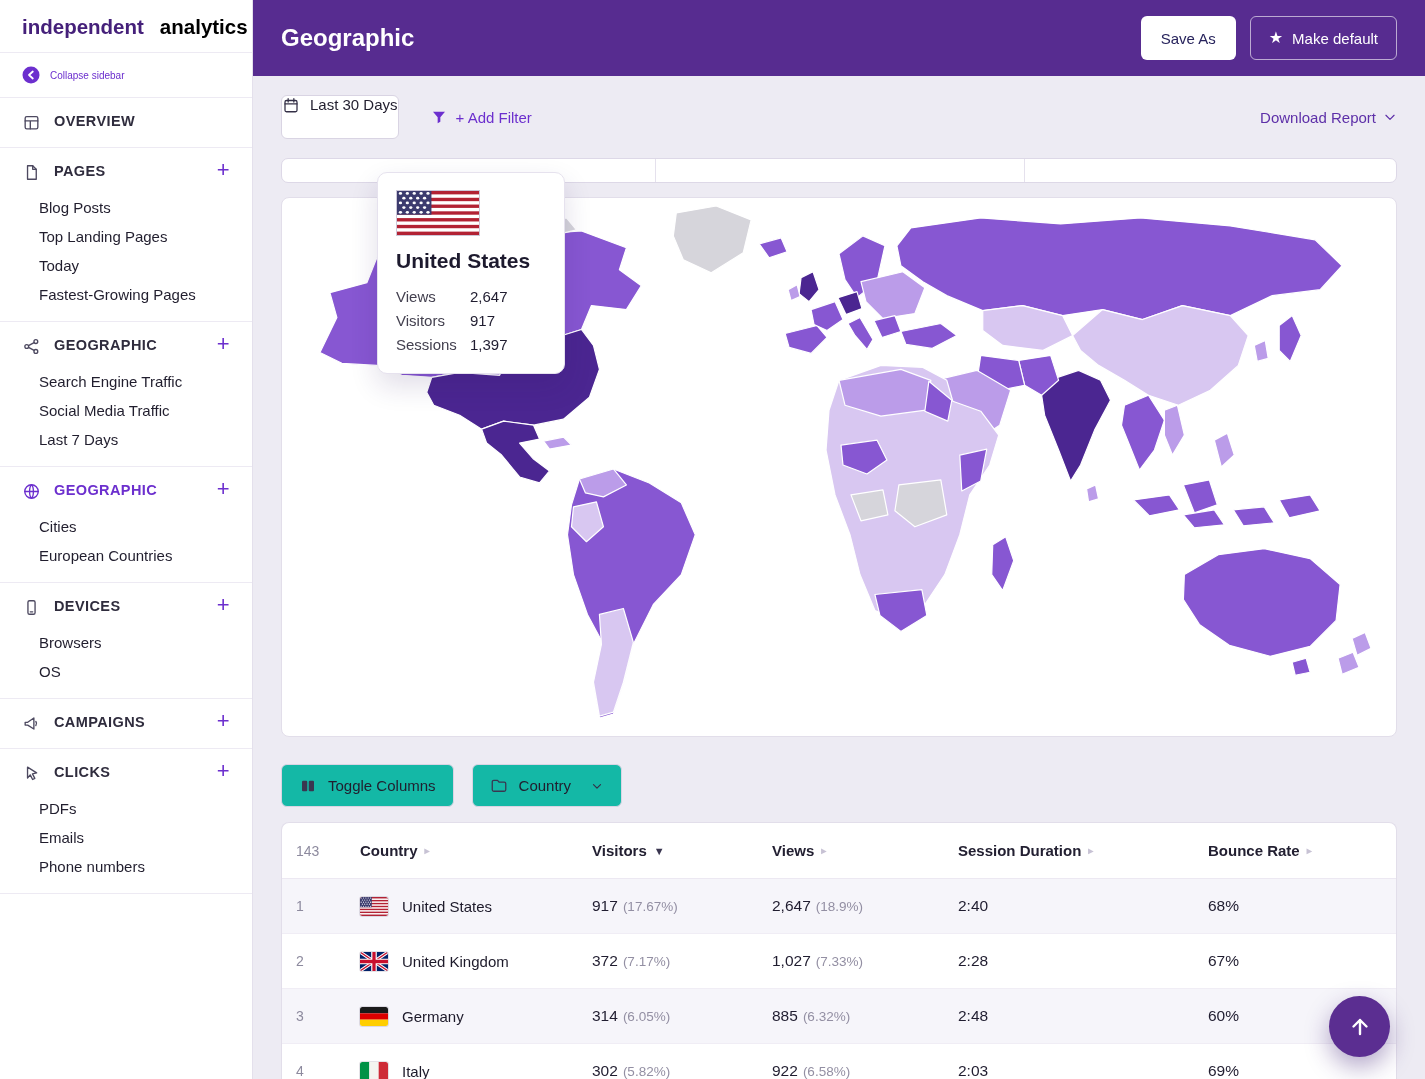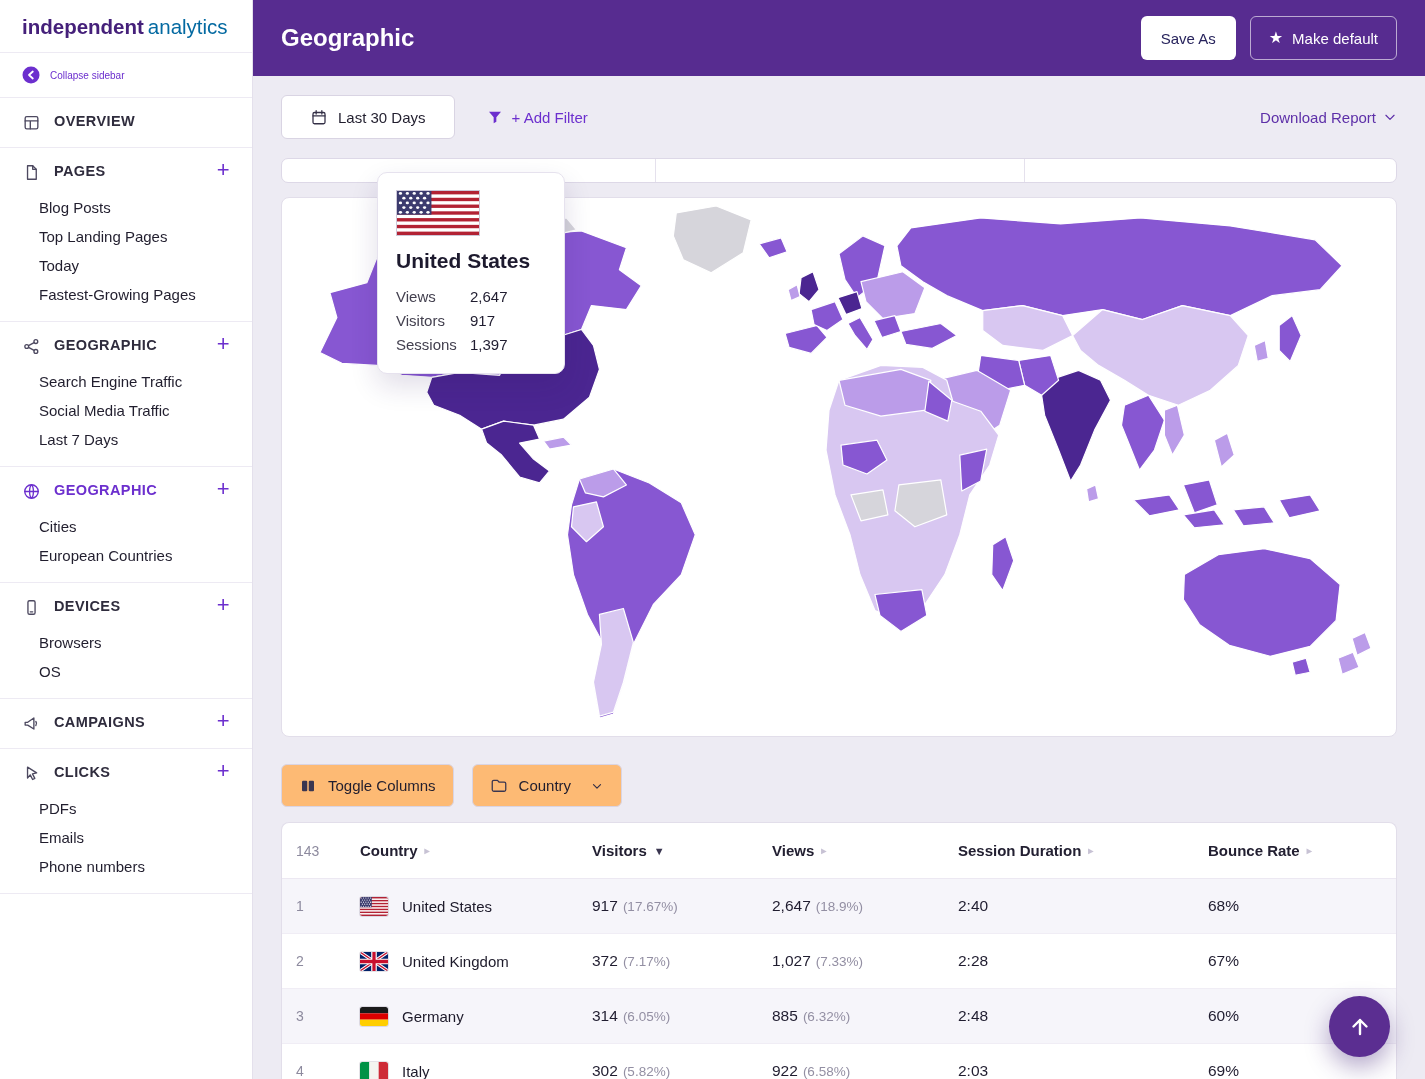--- a/index.html
+++ b/index.html
@@ -4,62 +4,62 @@
 <style>
 *{box-sizing:border-box}
 html,body{margin:0;padding:0}
 :root{--brand:#572c90;--accent:#6c2fce;--m-dark:#4b2691;--m-mid:#8757d2;--m-light:#bb9ce9;--m-lightest:#d8c7f1;--m-none:#d6d5db}
 body{width:1425px;height:1079px;overflow:hidden;font-family:"Liberation Sans",sans-serif;background:#edebf3;color:#1d1a2a}
 .app{display:flex;width:1425px;height:1079px;position:relative}
 
 .sidebar{width:253px;min-width:253px;background:#fff;border-right:1px solid #e4e0ec;height:100%;overflow:hidden}
 .logo{padding:15px 22px 13px;font-size:20.5px;color:#45207a;border-bottom:1px solid #edeaf3;white-space:nowrap}
 .logo-bold{font-weight:700}
-.logo-light{font-weight:400;color:#0369a1;margin-left:4px}
+.logo-light{font-weight:700;color:#000000;margin-left:16px}
 .collapse-row{display:flex;align-items:center;gap:10px;padding:13px 22px;color:var(--accent);font-size:10px;border-bottom:1px solid #edeaf3;cursor:pointer}
 .nav-group{border-bottom:1px solid #edeaf3}
 .nav-head{display:flex;align-items:flex-start;gap:13px;padding:15px 22px;font-size:14.5px;font-weight:700;letter-spacing:.4px;color:#2f2c3d;cursor:pointer}
 .nav-icon{width:19px;height:19px;display:inline-flex;color:#4d4960}
 .nav-icon svg{width:19px;height:19px;fill:none;stroke:currentColor;stroke-width:1.7;stroke-linecap:round;stroke-linejoin:round}
 .nav-plus{margin-left:auto;color:var(--accent);font-size:22px;font-weight:300;line-height:14px;cursor:pointer}
 .nav-group.active .nav-head{color:var(--accent)}
 .nav-group.active .nav-icon{color:var(--accent)}
 .nav-children{padding-bottom:12px;margin-top:-4px}
 .nav-child{padding:6px 22px 6px 39px;font-size:15px;color:#211e2e;cursor:pointer}
 
 .main{flex:1;display:flex;flex-direction:column;overflow:hidden}
 .topbar{height:76px;min-height:76px;background:var(--brand);display:flex;align-items:center;padding:0 28px;color:#fff}
 .page-title{font-size:24px;font-weight:700;margin:0}
 .topbar-actions{margin-left:auto;display:flex;gap:14px;align-items:center}
 .btn-save{background:#fff;color:#27235c;border:none;border-radius:6px;padding:0 20px;height:44px;font-size:15px;font-family:inherit;cursor:pointer}
 .btn-default{background:transparent;color:#fff;border:1px solid rgba(255,255,255,.6);border-radius:6px;padding:0 18px;height:44px;font-size:15px;display:flex;align-items:center;gap:9px;font-family:inherit;cursor:pointer}
 .star{font-size:16px;line-height:1}
 .filterbar{display:flex;align-items:center;gap:26px;padding:19px 28px}
-.btn-date{background:#fff;border:1px solid #d9d4e3;border-radius:6px;height:44px;padding:0 28px;display:flex;align-items:center;gap:10px;font-size:15px;color:#211e2e;font-family:inherit;cursor:pointer}
+.btn-date{background:#fff;border:1px solid #d9d4e3;border-radius:6px;height:44px;padding:0 0;display:flex;gap:10px;font-size:15px;color:#211e2e;font-family:inherit;cursor:pointer}
 .btn-date svg{width:18px;height:18px;fill:none;stroke:#343047;stroke-width:1.7;stroke-linecap:round}
 .btn-addfilter{background:none;border:none;color:var(--accent);font-size:15px;display:flex;align-items:center;gap:9px;font-family:Liberation Sans, sans-serif;cursor:pointer}
 .btn-addfilter svg{width:16px;height:16px;fill:var(--accent)}
 .download{margin-left:auto;color:#5d2fa8;font-size:15px;display:flex;align-items:center;gap:7px;cursor:pointer}
 .download svg{width:14px;height:14px;fill:none;stroke:#5d2fa8;stroke-width:2;stroke-linecap:round;stroke-linejoin:round}
 .stats-strip{margin:0 28px;height:25px;background:#fff;border:1px solid #ddd8e7;border-radius:7px;position:relative;flex:none}
 .strip-div{position:absolute;top:0;bottom:0;width:1px;background:#e5e1ed}
 
 .map-card{margin:14px 28px 0;height:540px;min-height:540px;background:#fff;border:1px solid #e2deea;border-radius:8px;position:relative}
 .map-svg{position:absolute;left:0;top:0;width:100%;height:100%}
 .map-svg path{stroke:#fff;stroke-width:1.2;stroke-linejoin:round}
 .md{fill:var(--m-dark)}.mm{fill:var(--m-mid)}.ml{fill:var(--m-light)}.mll{fill:var(--m-lightest)}.mn{fill:var(--m-none)}
 .tooltip{position:absolute;left:95px;top:-26px;width:188px;background:#fff;border:1px solid #e6e2ee;border-radius:10px;box-shadow:0 12px 28px rgba(46,23,94,.14);padding:17px 18px;z-index:6}
 .tt-flag{width:84px;height:46px;border:1px solid #ccc7d8;margin-bottom:13px}
 .tt-flag svg{width:100%;height:100%;display:block}
 .tt-title{font-size:21px;font-weight:700;color:#1d1a2e;margin-bottom:11px}
 .tt-row{display:flex;font-size:15px;padding:3.5px 0;color:#201d30}
 .tt-label{width:74px;color:#43404f}
 
 .table-controls{display:flex;gap:18px;margin:27px 28px 15px;flex:none}
-.btn-ctrl{background:#fdba74;border:1px solid #d9d4e3;border-radius:6px;height:43px;padding:0 17px;display:flex;align-items:center;gap:11px;font-size:15px;color:#211e2e;font-family:inherit;cursor:pointer}
+.btn-ctrl{background:#14b8a6;border:1px solid #d9d4e3;border-radius:6px;height:43px;padding:0 17px;display:flex;align-items:center;gap:11px;font-size:15px;color:#211e2e;font-family:inherit;cursor:pointer}
 .btn-ctrl .icn{width:18px;height:18px;display:inline-flex}
 .chev{margin-left:8px;display:inline-flex}
 .chev svg{width:14px;height:14px;fill:none;stroke:#343047;stroke-width:2;stroke-linecap:round;stroke-linejoin:round}
 .table-card{margin:0 28px;background:#fff;border:1px solid #e2deea;border-radius:8px 8px 0 0;border-bottom:none;overflow:hidden;flex:1}
 .trow{display:grid;grid-template-columns:64px 232px 180px 186px 250px 1fr;align-items:center;min-height:55px;padding:0 14px}
 .thead{min-height:56px;border-bottom:1px solid #ece8f2;font-weight:700;font-size:15px;color:#232032}
 .count{color:#8d8a9e;font-weight:400;font-size:14px}
 .col-head{display:flex;align-items:center;cursor:pointer}
 .sort{margin-left:7px;font-size:10px}
 .sort.inactive{color:#c7c2d4}

